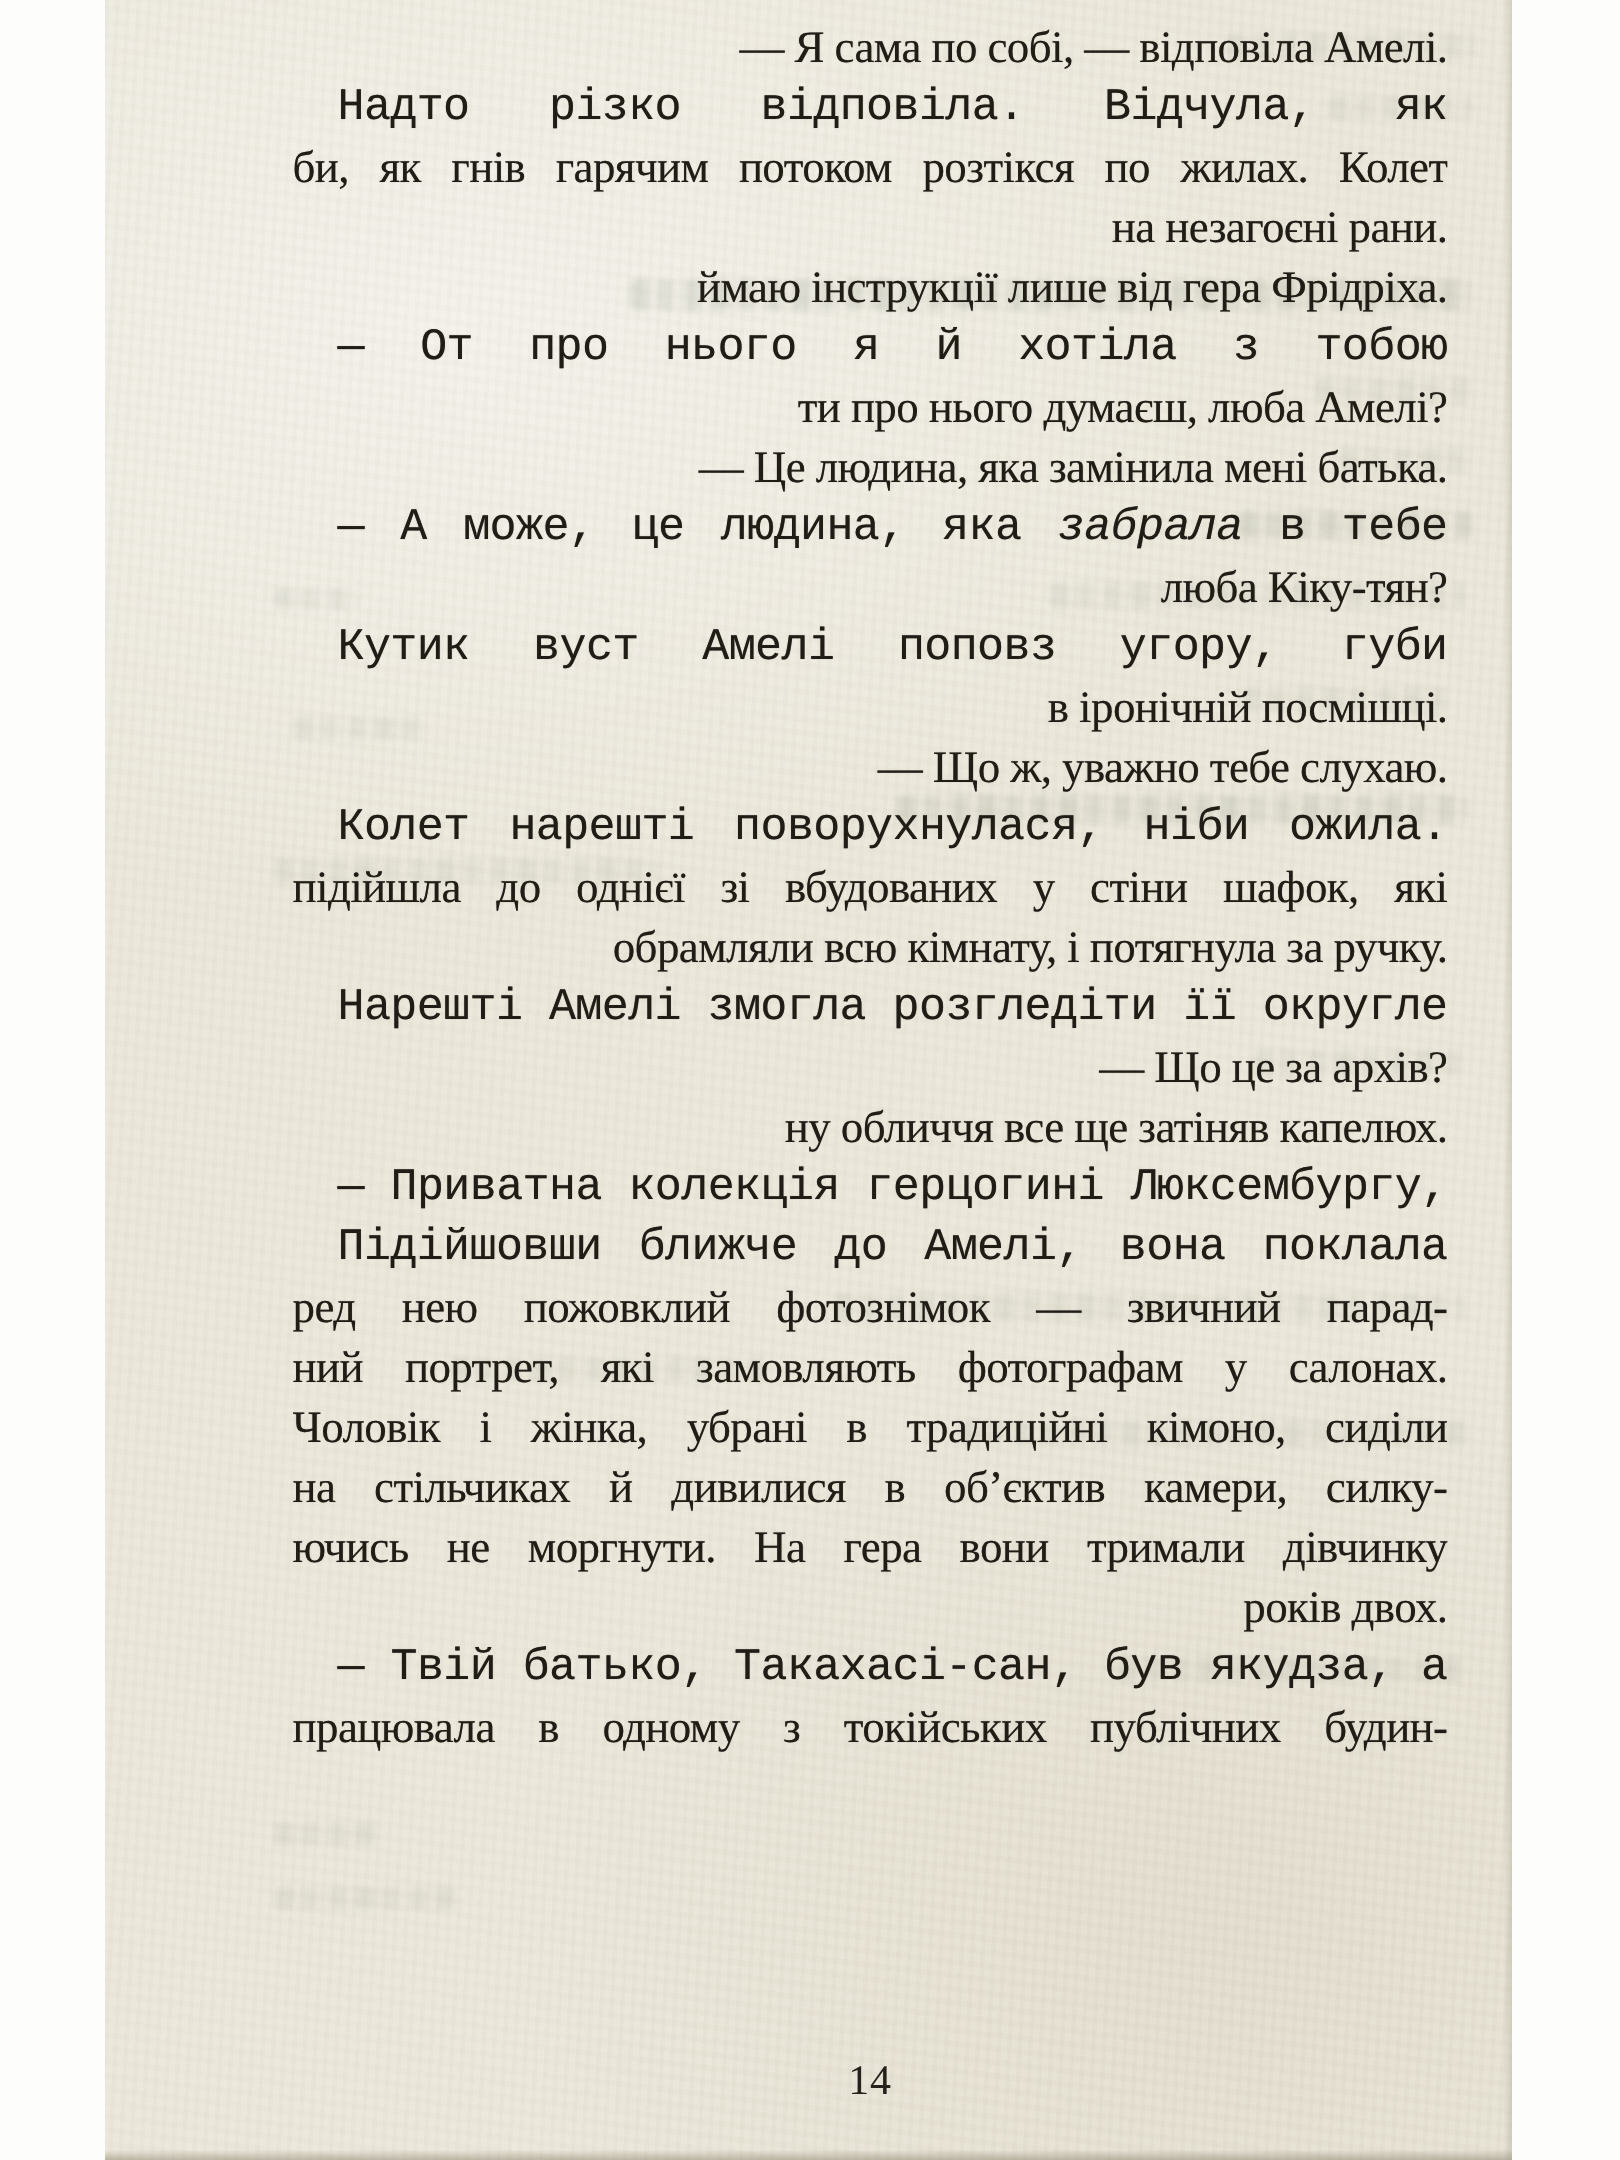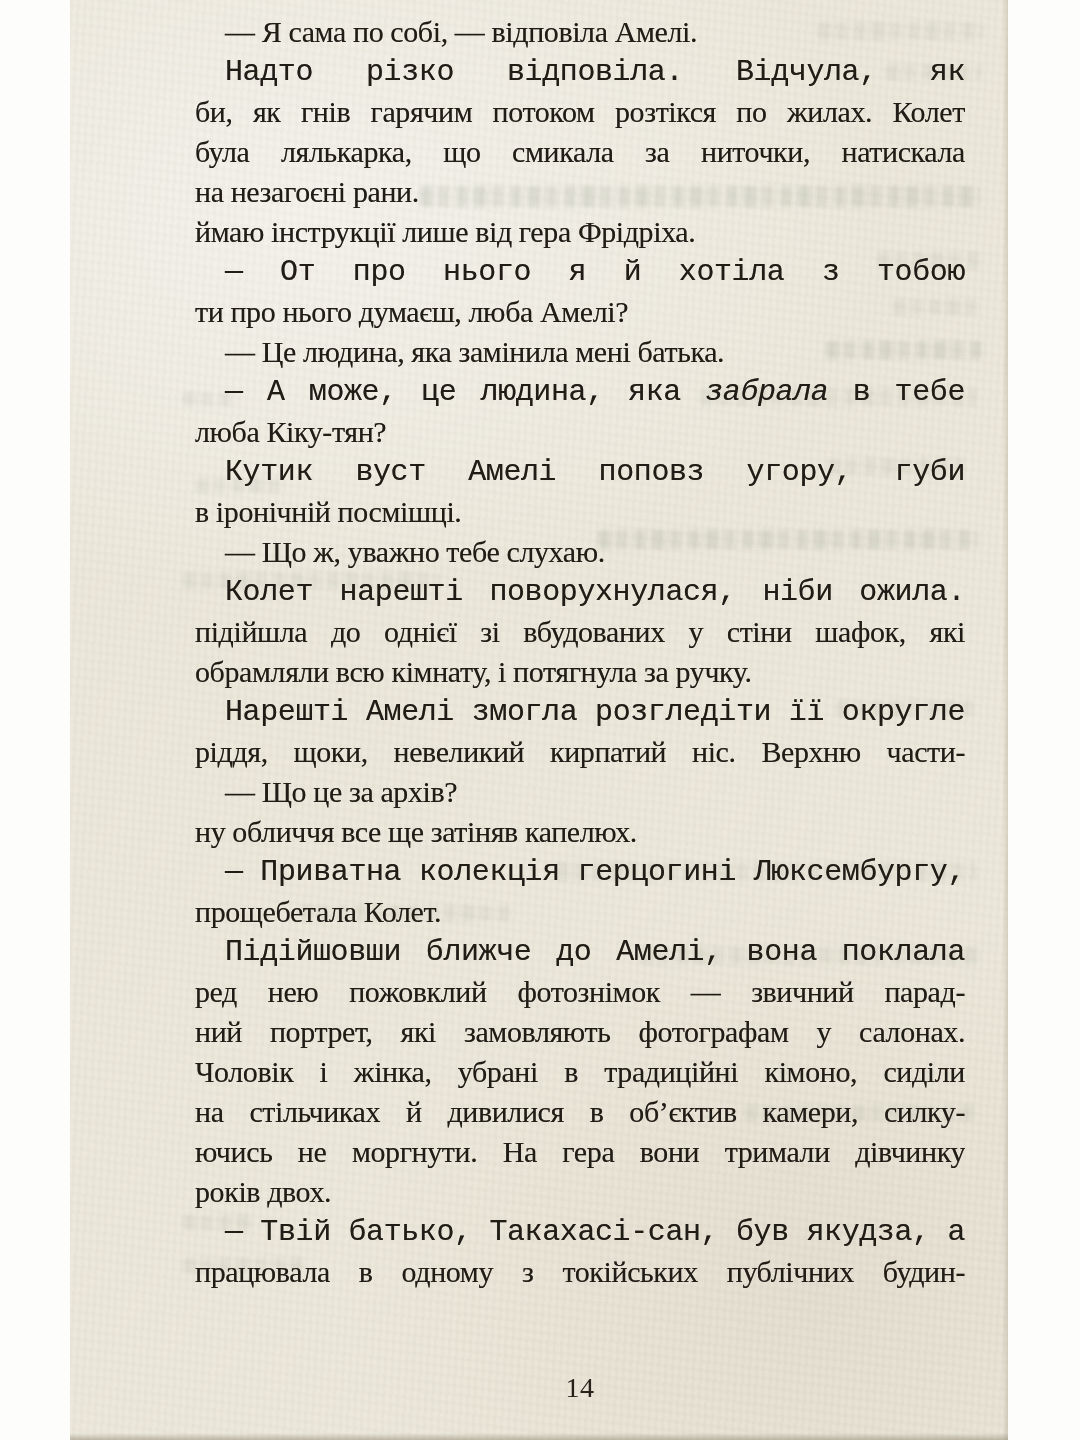--- a/index.html
+++ b/index.html
@@ -80,20 +80,21 @@
   .line {
     height: 40px;
     line-height: 40px;
     font-size: 30px;
     letter-spacing: -0.4px;
     color: #201c16;
     overflow: hidden;
     white-space: pre;
     text-rendering: optimizeLegibility;
     text-shadow: 0 0 0.5px rgba(32,28,22,0.55);
+    text-align: right;
   }
   .line.just {
     white-space: normal;
     text-align: justify;
     text-align-last: justify;
   }
   .line.indent { padding-left: 30px; }
   .line.just.indent { padding-left: 30px; width: 740px; font-family: Liberation Mono, monospace; }
   .line i { font-style: italic; }
   .page-number {
@@ -134,40 +135,37 @@
       <div class="smudge faint" style="left:570px; top:947px; width:340px; height:17px;"></div>
       <div class="smudge faint" style="left:675px; top:1105px; width:230px; height:16px;"></div>
       <div class="smudge faint" style="left:113px; top:1215px; width:70px; height:15px;"></div>
       <div class="smudge faint" style="left:113px; top:1258px; width:120px; height:15px;"></div>
     </div>
 
     <div id="text-block" class="text-block">
         <div class="line indent"><span>— Я сама по собі, — відповіла Амелі.</span></div>
         <div class="line indent just"><span>Надто різко відповіла. Відчула, як заскреготали зу-</span></div>
         <div class="line just"><span>би, як гнів гарячим потоком розтікся по жилах. Колет</span></div>
-        <div class="line just"><span>була лялькарка, що смикала за ниточки, натискала</span></div>
         <div class="line"><span>на незагоєні рани.</span></div>
         <div class="line"><span>ймаю інструкції лише від гера Фрідріха.</span></div>
         <div class="line indent just"><span>— От про нього я й хотіла з тобою поговорити. Що</span></div>
         <div class="line"><span>ти про нього думаєш, люба Амелі?</span></div>
         <div class="line indent"><span>— Це людина, яка замінила мені батька.</span></div>
         <div class="line indent just"><span>— А може, це людина, яка </span><i>забрала</i><span> в тебе батька,</span></div>
         <div class="line"><span>люба Кіку-тян?</span></div>
         <div class="line indent just"><span>Кутик вуст Амелі поповз угору, губи скривилися</span></div>
         <div class="line"><span>в іронічній посмішці.</span></div>
         <div class="line indent"><span>— Що ж, уважно тебе слухаю.</span></div>
         <div class="line indent just"><span>Колет нарешті поворухнулася, ніби ожила. Вона</span></div>
         <div class="line just"><span>підійшла до однієї зі вбудованих у стіни шафок, які</span></div>
         <div class="line"><span>обрамляли всю кімнату, і потягнула за ручку.</span></div>
         <div class="line indent just"><span>Нарешті Амелі змогла розгледіти її округле підбо-</span></div>
-        <div class="line just"><span>ріддя, щоки, невеликий кирпатий ніс. Верхню части-</span></div>
         <div class="line indent"><span>— Що це за архів?</span></div>
         <div class="line"><span>ну обличчя все ще затіняв капелюх.</span></div>
         <div class="line indent just"><span>— Приватна колекція герцогині Люксембургу, —</span></div>
-        <div class="line"><span>прощебетала Колет.</span></div>
         <div class="line indent just"><span>Підійшовши ближче до Амелі, вона поклала пе-</span></div>
         <div class="line just"><span>ред нею пожовклий фотознімок — звичний парад-</span></div>
         <div class="line just"><span>ний портрет, які замовляють фотографам у салонах.</span></div>
         <div class="line just"><span>Чоловік і жінка, убрані в традиційні кімоно, сиділи</span></div>
         <div class="line just"><span>на стільчиках й дивилися в об’єктив камери, силку-</span></div>
         <div class="line just"><span>ючись не моргнути. На гера вони тримали дівчинку</span></div>
         <div class="line"><span>років двох.</span></div>
         <div class="line indent just"><span>— Твій батько, Такахасі-сан, був якудза, а мати</span></div>
         <div class="line just"><span>працювала в одному з токійських публічних будин-</span></div>
       </div>

